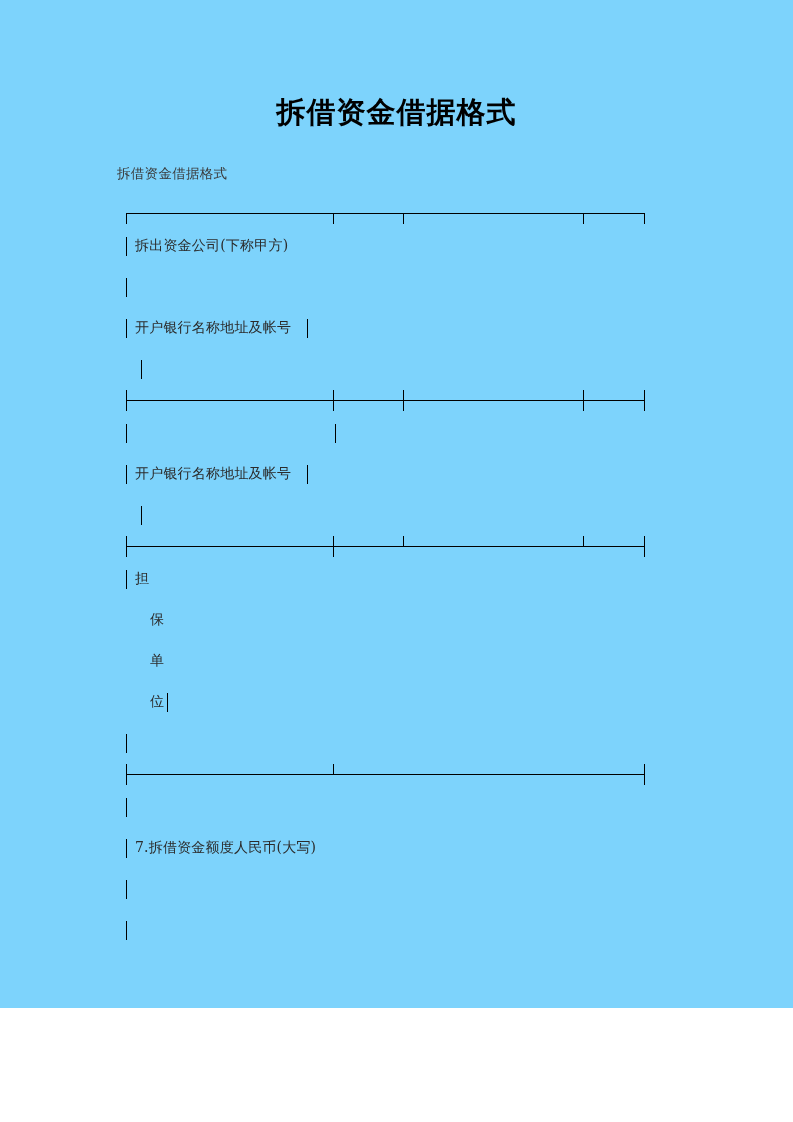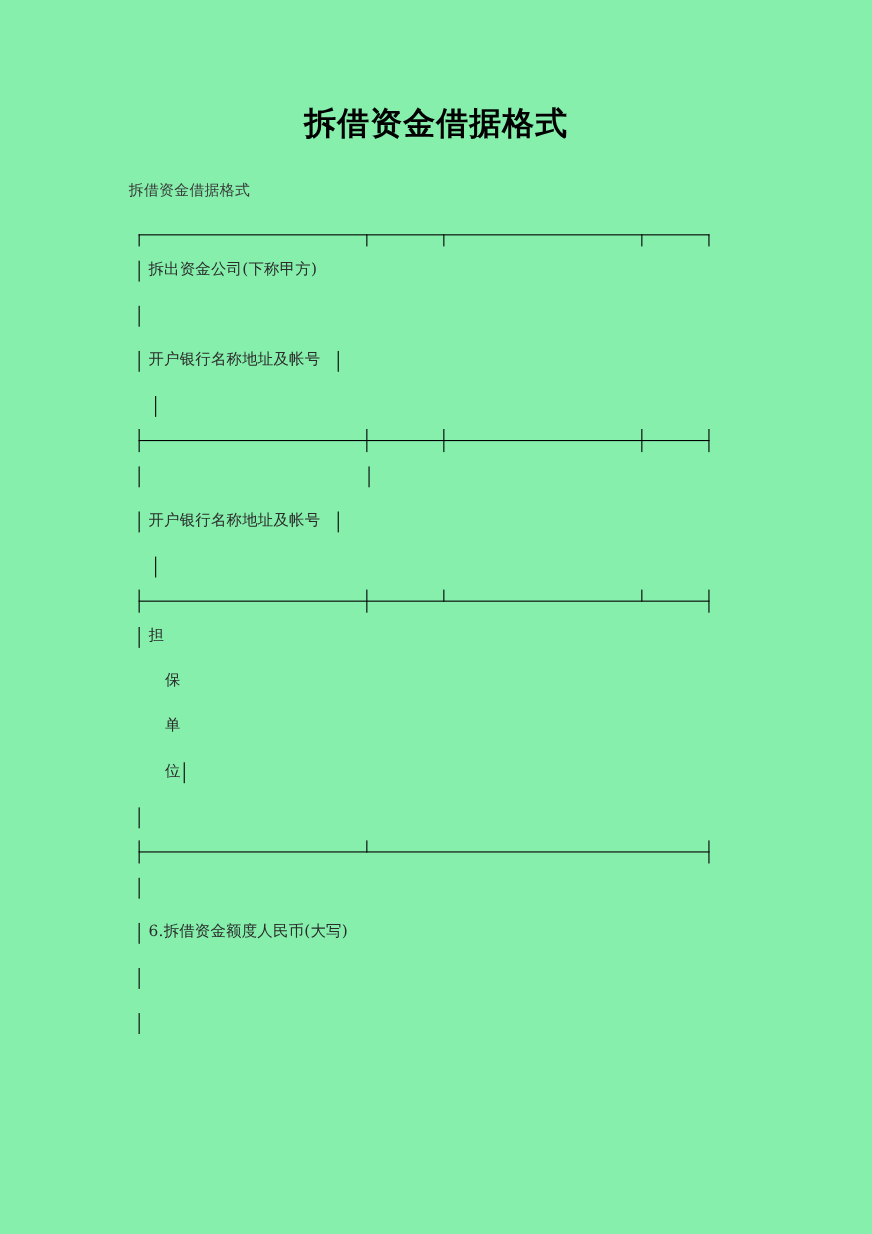--- a/index.html
+++ b/index.html
@@ -11,23 +11,23 @@
   body {
     font-family: "DejaVu Serif", "Liberation Serif", serif;
     color: #000000;
     -webkit-font-smoothing: antialiased;
   }
 
   
   .page {
     position: relative;
     width: 793px;
-    height: 1122px;
+    height: 1008px;
     margin: 0 auto;
-    background: #86efac;
+    background: #7dd3fc;
     overflow: hidden;
   }
 
   
   .doc-title {
     position: absolute;
     left: 0;
     top: 92px;
     width: 793px;
     text-align: center;
@@ -225,21 +225,21 @@
         <div class="tick up" style="left:216px"></div>
         <div class="tick both" style="left:527px"></div>
       </div>
 
       <div class="txt-row">
         <span class="pipe x-0"></span>
       </div>
 
       <div class="txt-row">
         <span class="pipe x-0"></span>
-        <span class="cell-text x-txt">6.拆借资金额度人民币(大写)</span>
+        <span class="cell-text x-txt">7.拆借资金额度人民币(大写)</span>
       </div>
 
       <div class="txt-row">
         <span class="pipe x-0"></span>
       </div>
       <div class="txt-row">
         <span class="pipe x-0"></span>
       </div>
 
     </div>

